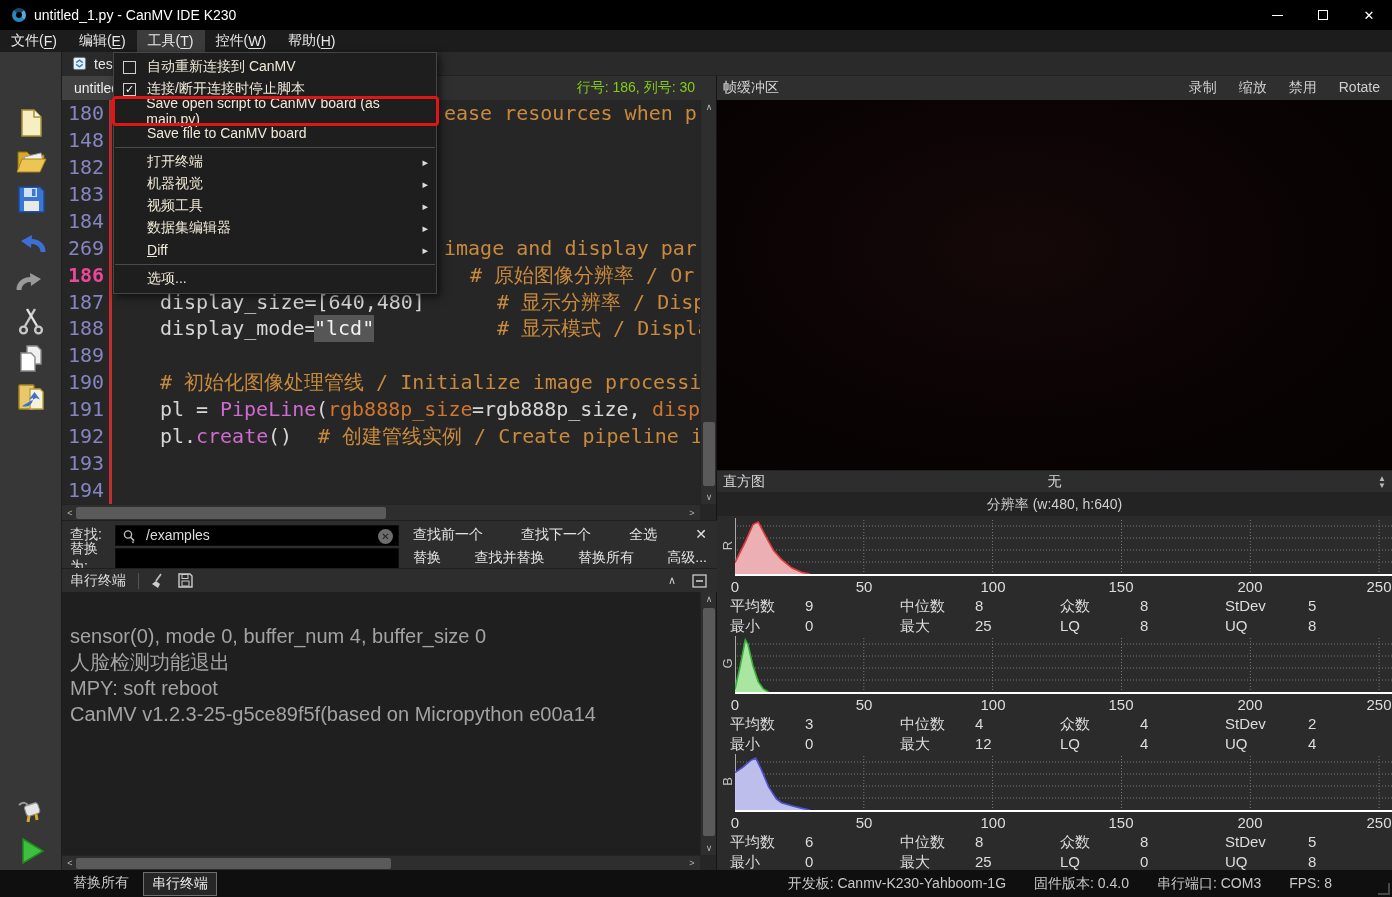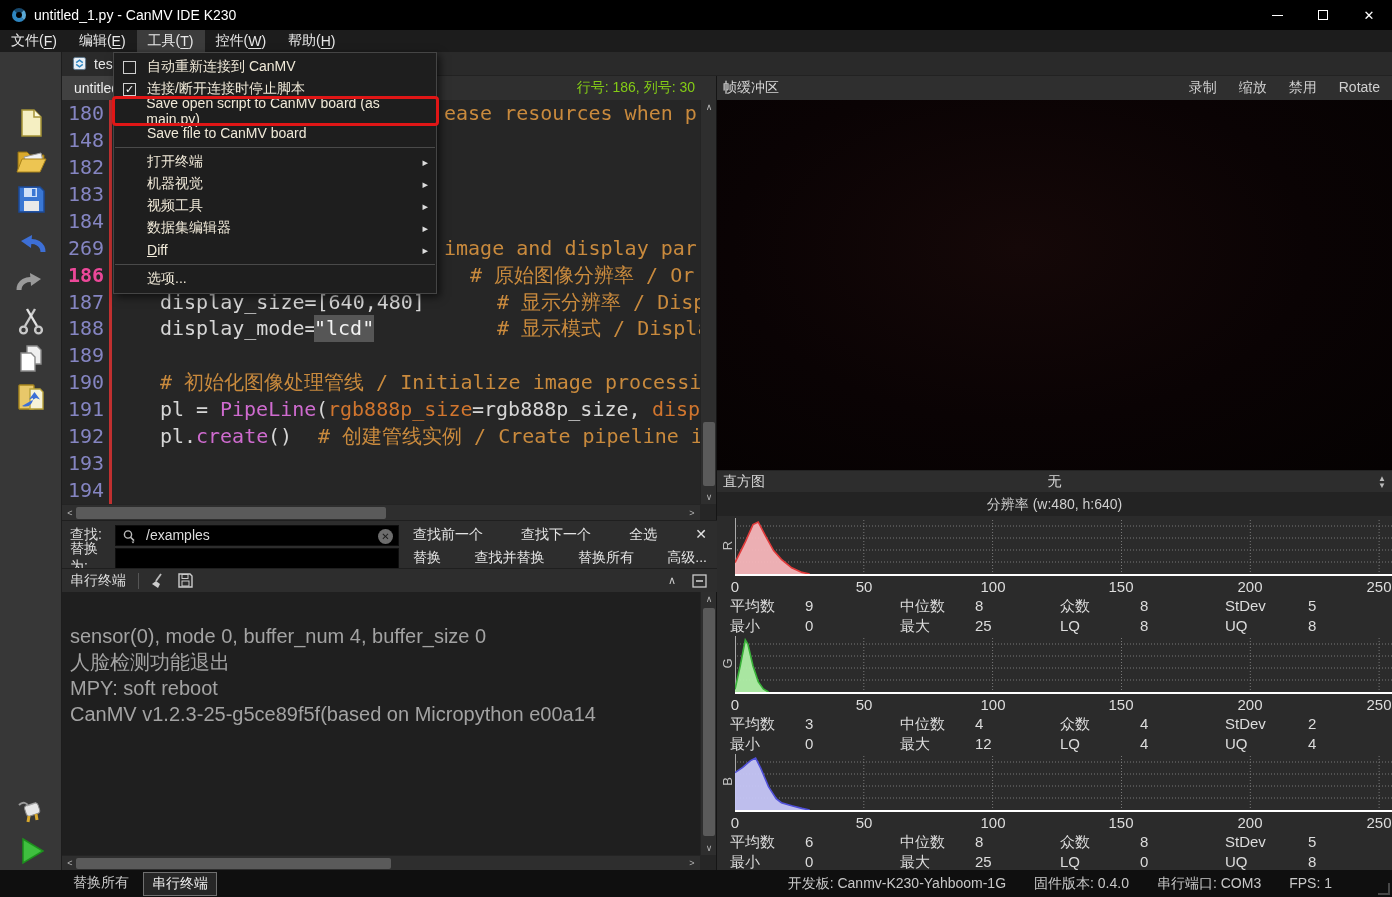--- a/index.html
+++ b/index.html
@@ -549,21 +549,21 @@
 
   <div id="statusbar" class="abs">
     <div id="status-tabs">
         <div class="status-tab">替换所有</div>
         <div class="status-tab active">串行终端</div>
       </div>
     <div id="status-info">
         <span>开发板: Canmv-K230-Yahboom-1G</span>
         <span>固件版本: 0.4.0</span>
         <span>串行端口: COM3</span>
-        <span>FPS: 1</span>
+        <span>FPS: 8</span>
       </div>
     <div class="resize-grip"></div>
   </div>
 
   <div id="tools-menu" class="abs">
     <div id="red-annotation" style="border-color: rgb(224, 22, 22);"></div>
   <div class="menu-item">
         <span class="menu-gutter">
           <span class="menu-check"></span>
         </span>

